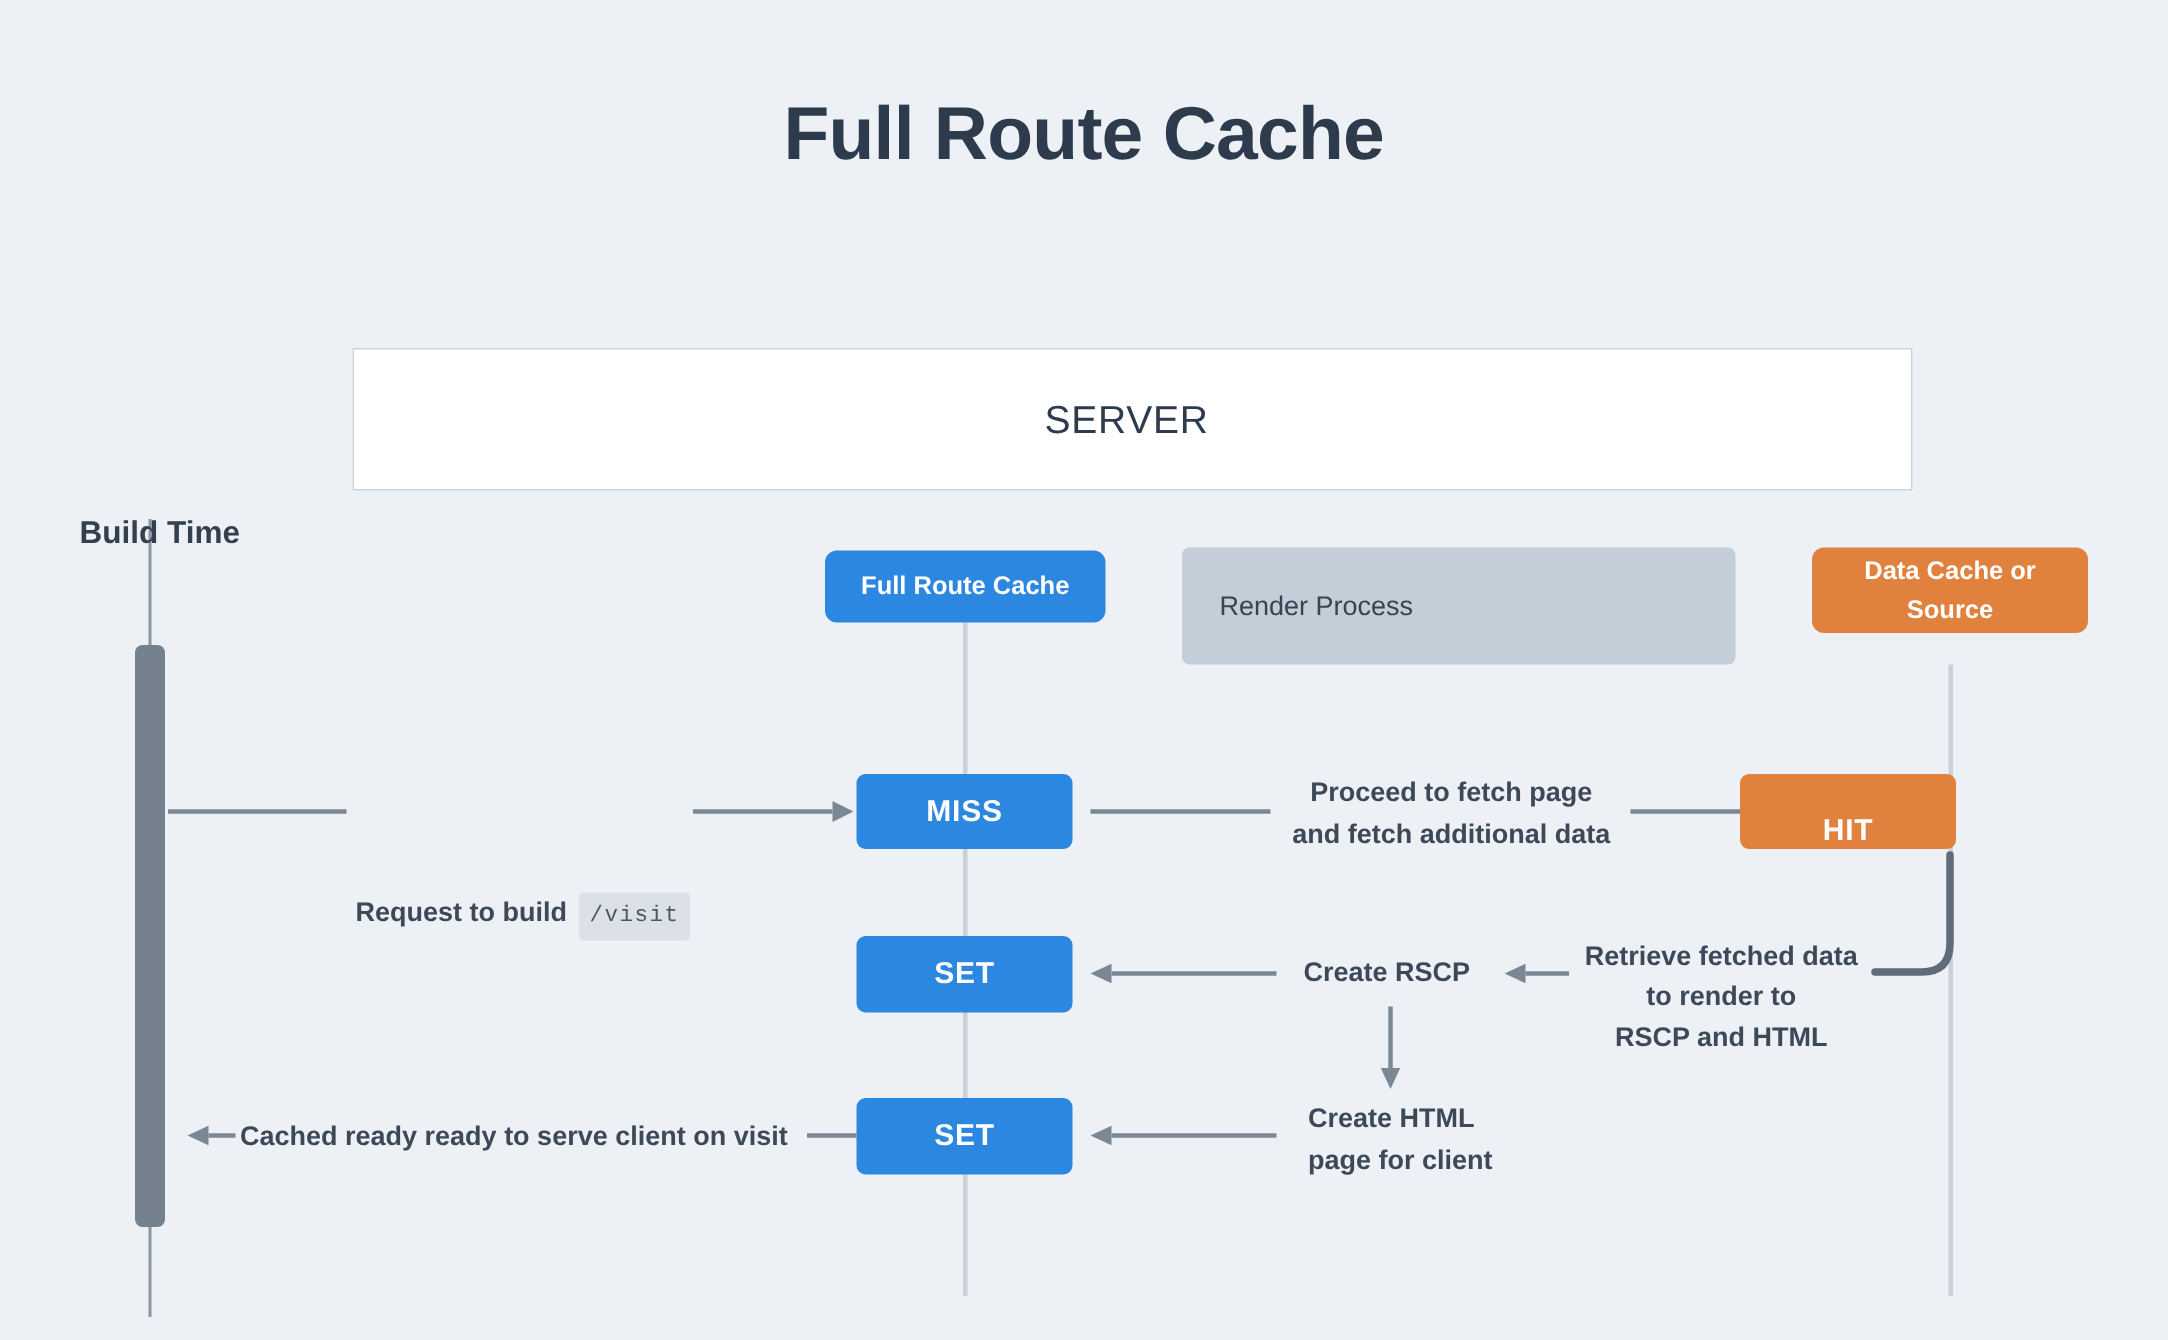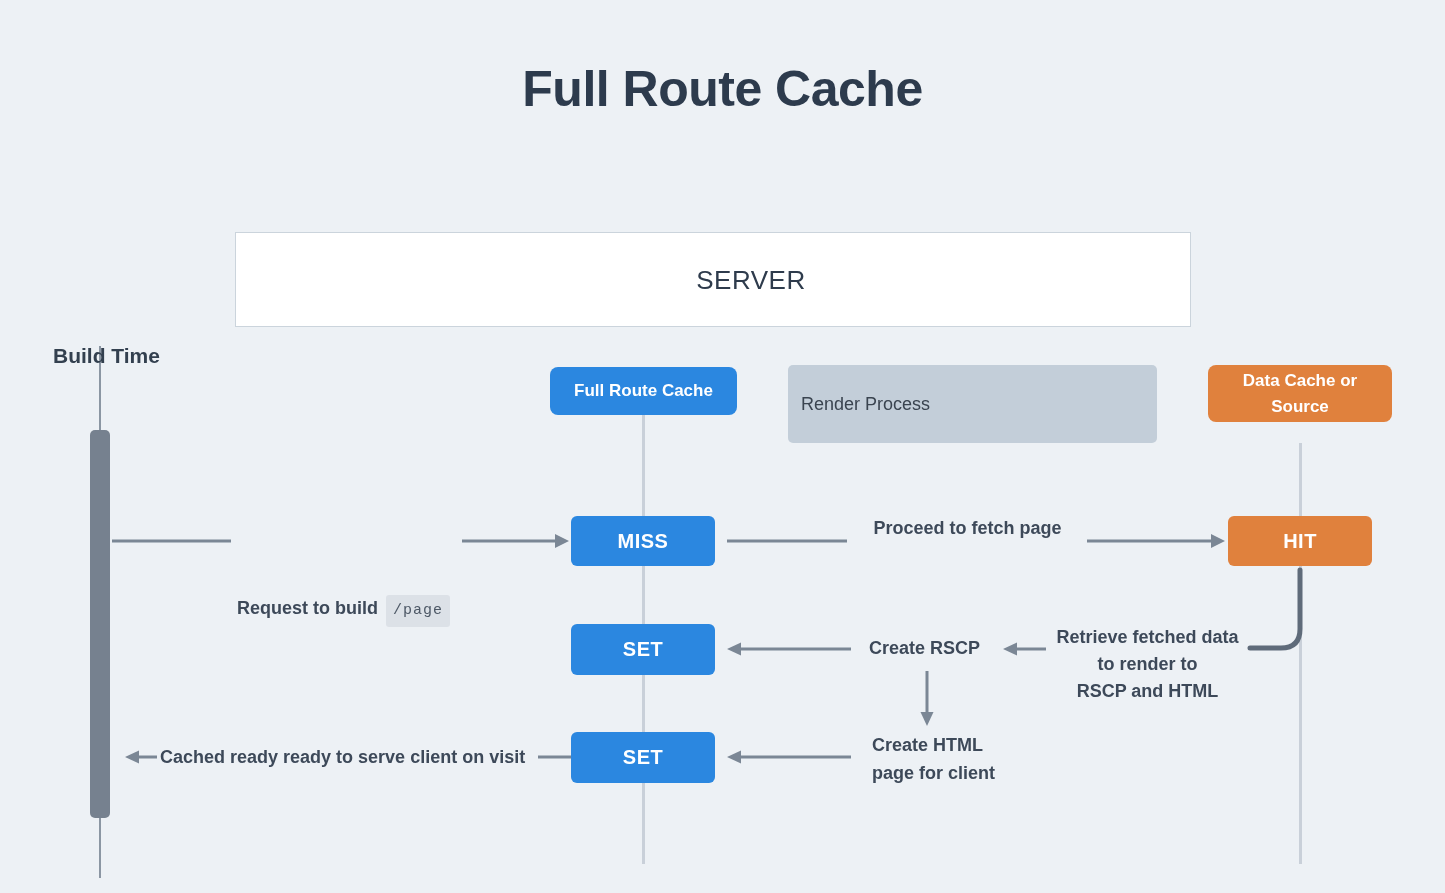--- a/index.html
+++ b/index.html
@@ -16,21 +16,21 @@
   }
   .title{
     position:absolute;left:0;top:60px;width:100%;
     text-align:center;
     font-size:50px;font-weight:700;letter-spacing:-0.5px;
     color:#2d3b4d;margin:0;
   }
   svg.connectors{position:absolute;left:0;top:0;}
   
   .server-box{
-    position:absolute;left:235px;top:232px;width:956px;height:95px;
+    position:absolute;left:235px;top:232px;width:1040px;height:95px;
     background:#ffffff;border:1.5px solid #cbd4dc;box-sizing:border-box;
   }
   .server-label{
     position:absolute;left:515px;top:50%;transform:translate(-50%,-50%);
     font-size:26px;color:#2e3b4c;letter-spacing:0.5px;font-weight:400;
   }
   .build-time{
     position:absolute;left:53px;top:344px;
     font-size:21px;font-weight:700;color:#33404f;
   }
@@ -39,36 +39,36 @@
     position:absolute;display:flex;align-items:center;justify-content:center;
     box-sizing:border-box;
   }
   .hdr-frc{
     left:550px;top:367px;width:187px;height:48px;border-radius:8px;
     background:#2b87e0;color:#fff;font-size:17px;font-weight:700;
   }
   .hdr-render{
     left:788px;top:365px;width:369px;height:78px;border-radius:5px;
     background:#c3ced9;color:#3a4450;font-size:18px;font-weight:500;
-    justify-content:flex-start;padding-left:13px;
+    justify-content:flex-start;padding-left:25px;
   }
   .hdr-data{
     left:1208px;top:365px;width:184px;height:57px;border-radius:8px;
     background:#e0813d;color:#fff;font-size:17px;font-weight:700;
     text-align:center;line-height:26px;padding:0 20px;
   }
   
   .node{
     position:absolute;width:144px;display:flex;align-items:center;justify-content:center;
     border-radius:6px;color:#fff;font-size:20px;font-weight:700;letter-spacing:0.5px;
   }
   .node-blue{background:#2b87e0;}
   .node-orange{background:#e0813d;}
   .node-miss{left:571px;top:516px;height:50px;}
-  .node-hit{left:1228px;top:516px;height:50px;}
+  .node-hit{left:1160px;top:516px;height:50px;align-items:flex-end;}
   .node-set1{left:571px;top:624px;height:51px;}
   .node-set2{left:571px;top:732px;height:51px;}
   
   .lbl{
     position:absolute;color:#3d4959;font-size:18px;font-weight:600;
     line-height:27px;white-space:nowrap;
   }
   .lbl-request{left:237px;top:553px;display:flex;gap:8px;margin-top:42px;}
   .code-chip{
     font-family:"Liberation Mono","DejaVu Sans Mono",monospace;
@@ -165,25 +165,26 @@
   </div>
   <div class="node node-blue node-set1">
     <span>SET</span>
   </div>
   <div class="node node-blue node-set2">
     <span>SET</span>
   </div>
 
   <div class="lbl lbl-request">
     <span>Request to build</span>
-    <span class="code-chip">/page</span>
+    <span class="code-chip">/visit</span>
   </div>
 
   <div class="lbl lbl-proceed">
     <div>Proceed to fetch page</div>
+    <div>and fetch additional data</div>
   </div>
 
   <div class="lbl lbl-retrieve">
     <div>Retrieve fetched data</div>
     <div>to render to</div>
     <div>RSCP and HTML</div>
   </div>
 
   <div class="lbl lbl-create-rscp">Create RSCP</div>
 

